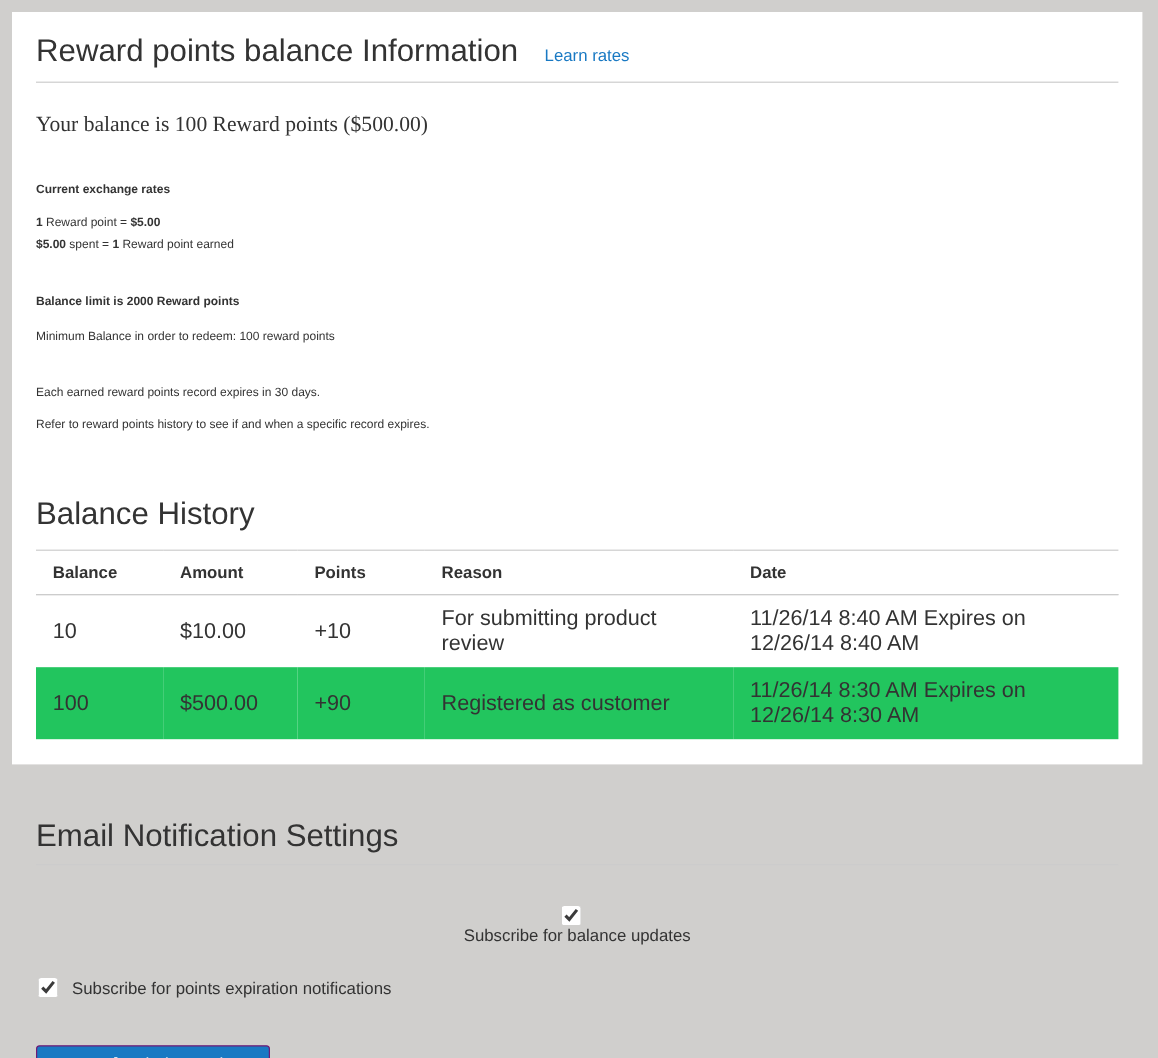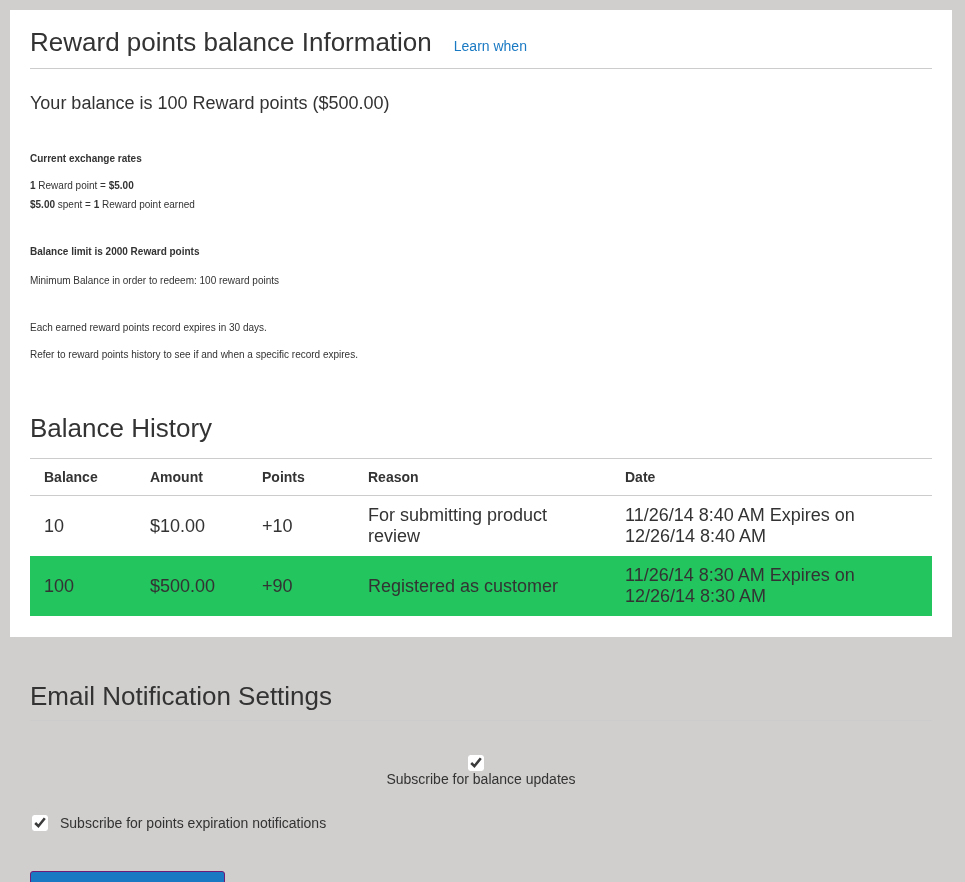--- a/index.html
+++ b/index.html
@@ -43,20 +43,21 @@
   .divider {
     border: 0;
     border-bottom: 1px solid #cccccc;
     margin: 10px 0 0 0;
   }
   .balance-summary {
     margin: 22px 0 0 0;
     font-size: 18px;
     line-height: 24px;
     color: #333333;
+    font-family: Liberation Serif, serif;
   }
   p { margin: 0; font-size: 10px; line-height: 19px; color: #333333; }
   .bold { font-weight: 700; }
   .exchange-heading { margin-top: 34px; font-weight: 700; }
   .exchange-lines { margin-top: 8px; }
   .balance-limit { margin-top: 28px; font-weight: 700; }
   .min-balance { margin-top: 10px; }
   .expiry-bold { margin-top: 28px; font-weight: 400; }
   .expiry-note { margin-top: 8px; }
   h2.section-title {
@@ -122,21 +123,21 @@
     cursor: pointer;
   }
 </style>
 </head>
 <body>
 
 <div class="card">
 
   <div class="title-row">
     <h1 class="page-title">Reward points balance Information</h1>
-    <a class="learn-more" href="#">Learn when</a>
+    <a class="learn-more" href="#">Learn rates</a>
   </div>
   <hr class="divider">
 
   <p class="balance-summary">Your balance is 100 Reward points ($500.00)</p>
 
   <p class="exchange-heading">Current exchange rates</p>
 
   <div class="exchange-lines">
     <p><span class="bold">1</span><span> Reward point = </span><span class="bold">$5.00</span></p>
     <p><span class="bold">$5.00</span><span> spent = </span><span class="bold">1</span><span> Reward point earned</span></p>

